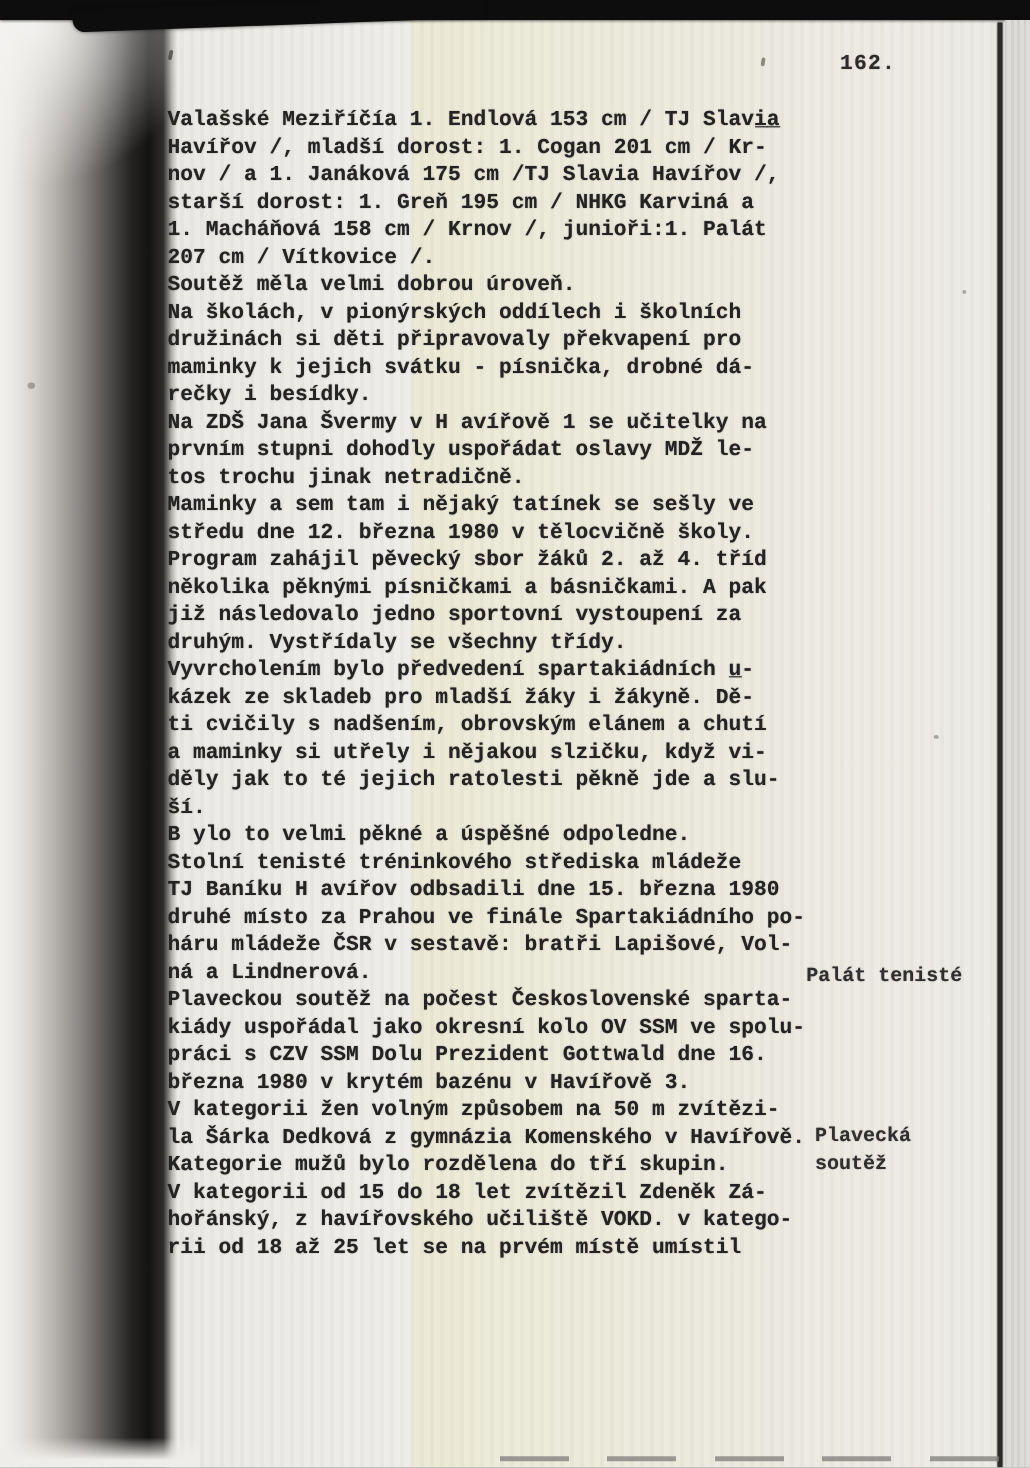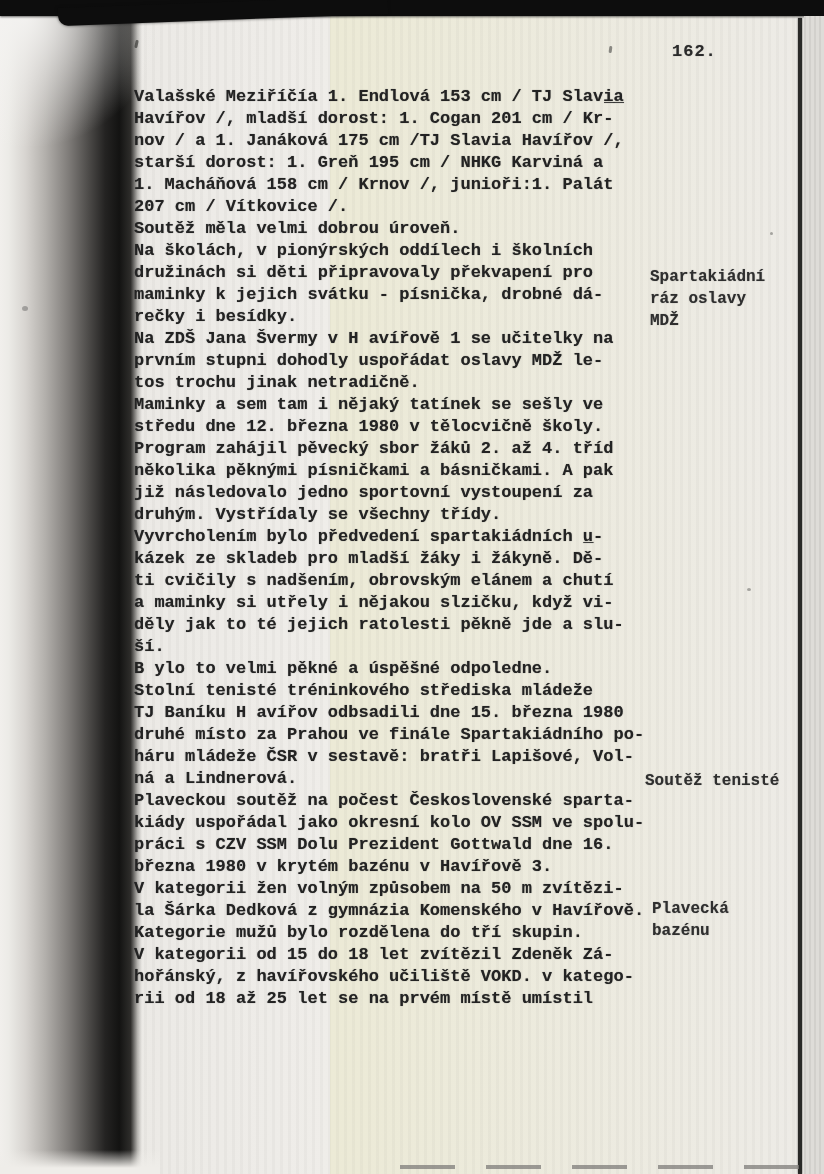--- a/index.html
+++ b/index.html
@@ -143,26 +143,23 @@
 kiády uspořádal jako okresní kolo OV SSM ve spolu-
 práci s CZV SSM Dolu Prezident Gottwald dne 16.
 března 1980 v krytém bazénu v Havířově 3.
 V kategorii žen volným způsobem na 50 m zvítězi-
 la Šárka Dedková z gymnázia Komenského v Havířově.
 Kategorie mužů bylo rozdělena do tří skupin.
 V kategorii od 15 do 18 let zvítězil Zdeněk Zá-
 hořánský, z havířovského učiliště VOKD. v katego-
 rii od 18 až 25 let se na prvém místě umístil</div>
 
-  <div class="margin-note note-spartakiada">Spartakiádní
-ráz oslavy
-MDŽ</div>
-  <div class="margin-note note-tenis">Soutěž tenisté</div>
+  <div class="margin-note note-tenis">Palát tenisté</div>
   <div class="margin-note note-plavani">Plavecká
-bazénu</div>
+soutěž</div>
 
   <div class="bottom-dashes"></div>
 
   <div class="speck speck-a"></div>
   <div class="speck speck-b"></div>
   <div class="speck speck-c"></div>
   <div class="speck speck-d"></div>
   <div class="speck speck-e"></div>
 
 </div>

